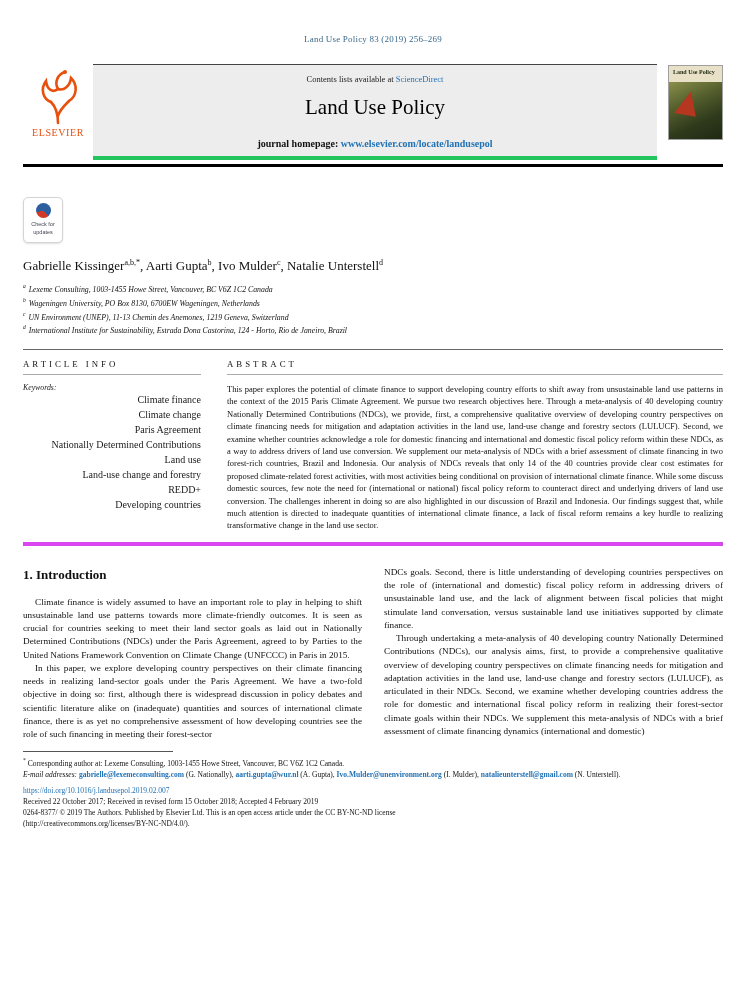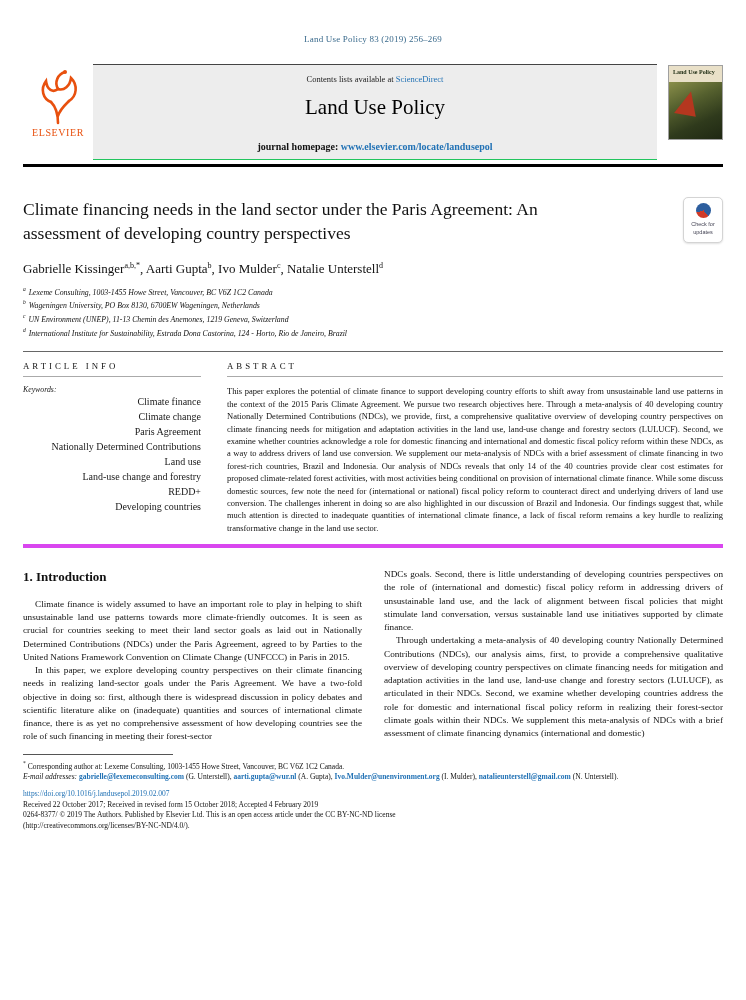--- a/index.html
+++ b/index.html
@@ -9,21 +9,21 @@
     font-family:"Liberation Serif", serif; color:#1a1a1a;
     position:relative; overflow:hidden;
   }
   
   .citation { padding-top:34px; text-align:center; font-size:9px; color:#3a6a8c; letter-spacing:0.2px; }
 
   
   .header { margin-top:20px; display:flex; height:96px; }
   .logo-col { width:70px; display:flex; flex-direction:column; align-items:center; padding-top:5px;text-align:center; }
   .elsevier-text { color:#e8500e; font-size:10px; letter-spacing:0.6px; margin-top:2px; }
-  .gray-box { flex:1; background:#ededed; border-top:1px solid #444; border-bottom:1px solid #22c55e; position:relative; text-align:center; }
+  .gray-box { flex:1; background:#ededed; border-top:1px solid #444; border-bottom:4px solid #22c55e; position:relative; text-align:center; }
   .contents-line { font-size:8.5px; padding-top:9px; color:#222; }
   .contents-line a, .homepage-line a { color:#2272b5; text-decoration:none; cursor:pointer; }
   .journal-title { font-size:21px; margin-top:11px; color:#000; }
   .homepage-line { position:absolute; bottom:7px; left:0; right:0; font-size:10px; font-weight:bold; color:#111; }
   .cover-col { width:66px; display:flex; justify-content:flex-end; align-items:flex-start; padding-top:1px; }
   .cover { width:55px; height:75px; border:1px solid #a0a0a0; background:#e9e0c8; position:relative; overflow:hidden; box-sizing:border-box; }
   .cover-title { font-size:6px; font-weight:bold; color:#1d2b12; padding:3px 2px 0 4px; }
   .cover-art { position:absolute; left:0; right:0; bottom:0; top:16px;
     background:linear-gradient(155deg,#8a8f4a 0%,#55602e 35%,#2f3a1c 68%,#1f2813 100%); }
   .cover-art::before { content:""; position:absolute; left:7px; top:9px; width:0; height:0;
@@ -111,21 +111,20 @@
     <div class="cover-col">
       <div class="cover">
         <div class="cover-title">Land Use Policy</div>
         <div class="cover-art"></div>
       </div>
     </div>
   </div>
   <div class="thick-rule"></div>
 
   <div class="title-row">
-    <h1 class="article-title">Climate financing needs in the land sector under the Paris Agreement: An assessment of developing country perspectives</h1>
     <div class="check-badge">
       <div class="badge-circle"></div>
       <div class="badge-text">Check for updates</div>
     </div>
   </div>
 
   <div class="authors">
     <span><span>Gabrielle Kissinger</span><sup>a,b,*</sup><span>, </span></span><span><span>Aarti Gupta</span><sup>b</sup><span>, </span></span><span><span>Ivo Mulder</span><sup>c</sup><span>, </span></span><span><span>Natalie Unterstell</span><sup>d</sup><span></span></span>
   </div>
 
@@ -164,21 +163,21 @@
     <div class="body-col">
       <p class="no-indent">NDCs goals. Second, there is little understanding of developing countries perspectives on the role of (international and domestic) fiscal policy reform in addressing drivers of unsustainable land use, and the lack of alignment between fiscal policies that might stimulate land conversation, versus sustainable land use initiatives supported by climate finance.</p>
       <p>Through undertaking a meta-analysis of 40 developing country Nationally Determined Contributions (NDCs), our analysis aims, first, to provide a comprehensive qualitative overview of developing country perspectives on climate financing needs for mitigation and adaptation activities in the land use, land-use change and forestry sectors (LULUCF), as articulated in their NDCs. Second, we examine whether developing countries address the role for domestic and international fiscal policy reform in realizing their forest-sector climate goals within their NDCs. We supplement this meta-analysis of NDCs with a brief assessment of climate financing dynamics (international and domestic)</p>
     </div>
   </div>
 
   <div class="footnotes">
     <div class="fn-rule"></div>
     <p class="fn"><sup>*</sup><span> Corresponding author at: Lexeme Consulting, 1003-1455 Howe Street, Vancouver, BC V6Z 1C2 Canada.</span></p>
     <p class="fn">
-      <span class="fn-email-label">E-mail addresses: </span><a>gabrielle@lexemeconsulting.com</a><span> (G. Unterstell), </span><a>aarti.gupta@wur.nl</a><span> (A. Gupta), </span><a>Ivo.Mulder@unenvironment.org</a><span> (I. Mulder), </span><a>natalieunterstell@gmail.com</a><span> (N. Unterstell).</span>
+      <span class="fn-email-label">E-mail addresses: </span><a>gabrielle@lexemeconsulting.com</a><span> (G. Nationally), </span><a>aarti.gupta@wur.nl</a><span> (A. Gupta), </span><a>Ivo.Mulder@unenvironment.org</a><span> (I. Mulder), </span><a>natalieunterstell@gmail.com</a><span> (N. Unterstell).</span>
     </p>
   </div>
 
   <div class="bottom">
     <div><a>https://doi.org/10.1016/j.landusepol.2019.02.007</a></div>
     <div>Received 22 October 2017; Received in revised form 15 October 2018; Accepted 4 February 2019</div>
     <div>0264-8377/ © 2019 The Authors. Published by Elsevier Ltd. This is an open access article under the CC BY-NC-ND license</div>
     <div>(http://creativecommons.org/licenses/BY-NC-ND/4.0/).</div>
   </div>
 

